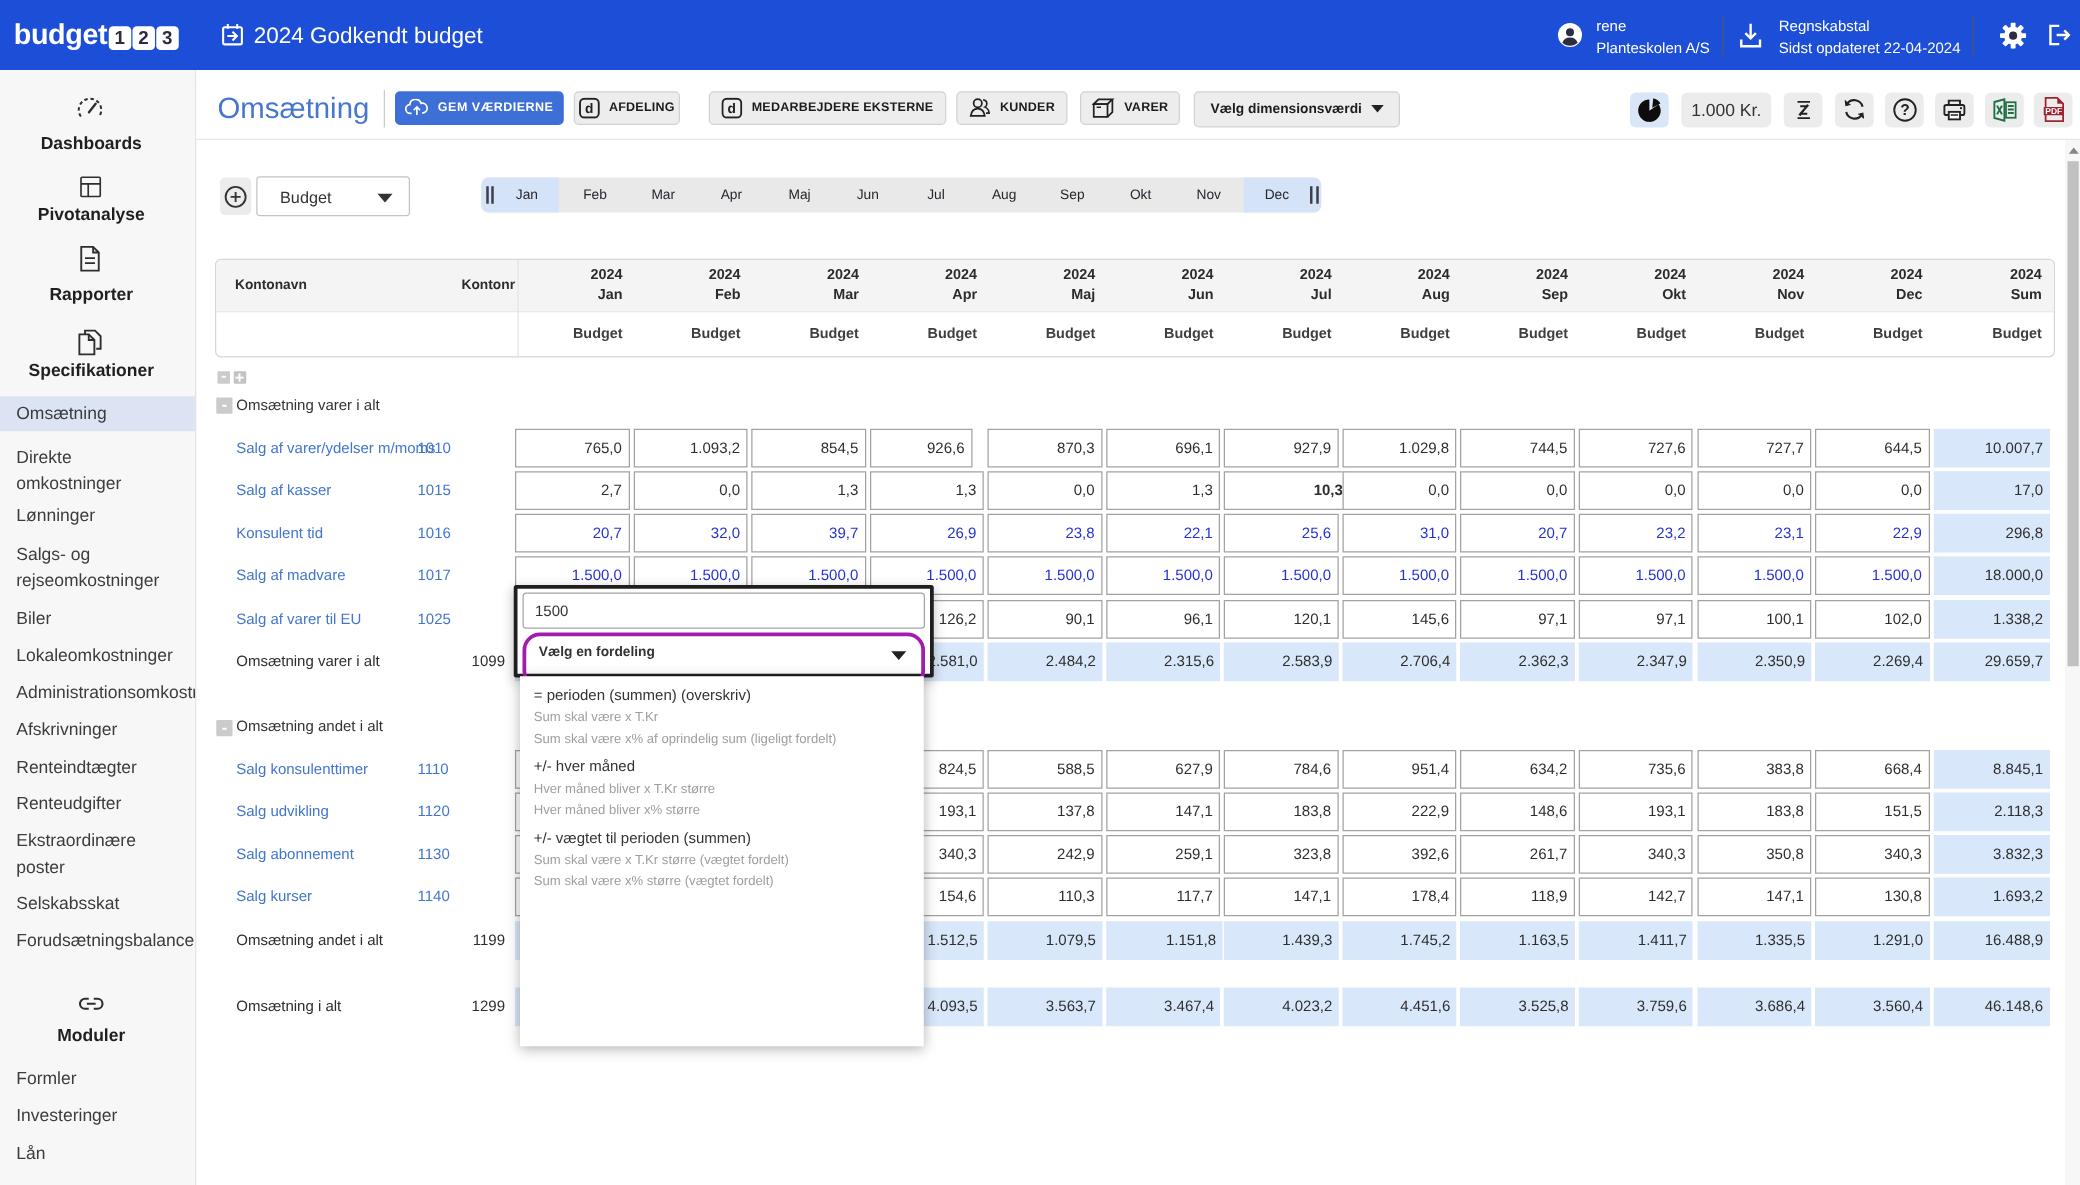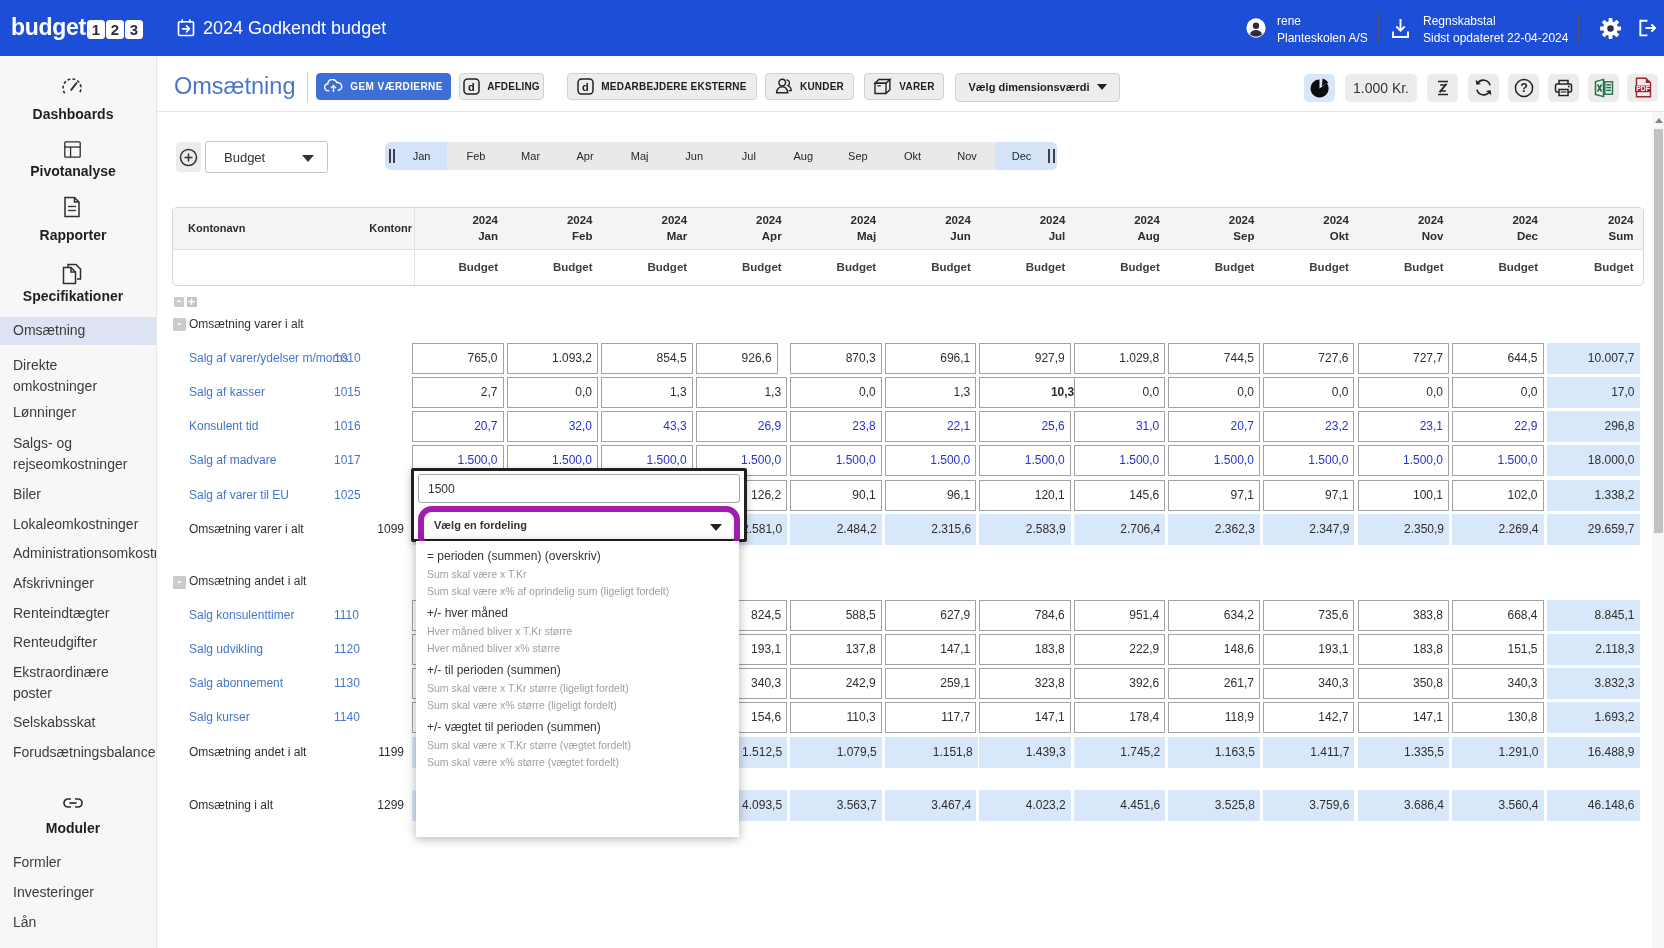--- a/index.html
+++ b/index.html
@@ -43,21 +43,21 @@
 .cell.t{border:none;background:#d9e7fa;line-height:31px;}
 .accnm{position:absolute;left:189px;font-size:12px;color:#4276cd;}
 .accnr{position:absolute;font-size:12px;color:#4276cd;text-align:left;left:334px;width:70px;}
 .tnm{position:absolute;left:189px;font-size:12px;color:#2d2d2d;}
 .tnr{position:absolute;font-size:12px;color:#2d2d2d;text-align:right;left:334px;width:70px;}
 .grpbox{position:absolute;width:13px;height:13px;background:#cbcbcb;border-radius:1px;color:#fff;font-size:13px;line-height:11px;text-align:center;font-weight:bold;}
 .grplbl{position:absolute;left:189px;font-size:12px;color:#333;}
 
 #pop{position:absolute;left:411px;top:468px;width:336px;height:74px;background:#fff;border:3px solid #1f1f1f;border-radius:2px;z-index:40;box-shadow:0 3px 9px rgba(0,0,0,0.25);}
 #pop input{position:absolute;left:4px;top:3px;width:322px;height:29px;border:1px solid #a5a5a5;border-radius:3px;font-size:12px;color:#333;padding-left:9px;font-family:"Liberation Sans",sans-serif;outline:none;}
-#popsel{position:absolute;left:4px;top:35px;width:322px;height:45px;border:6px solid #a21caf;border-radius:14px;}
+#popsel{position:absolute;left:4px;top:35px;width:322px;height:45px;border:3px solid #a21caf;border-radius:14px;}
 #popsel .sl{position:absolute;left:10px;top:7px;font-size:11px;font-weight:bold;color:#333;}
 #ddl{position:absolute;left:416px;top:541px;width:323px;height:296px;background:#fff;box-shadow:0 2px 10px rgba(0,0,0,0.3);z-index:41;padding:5px 0 0 11px;}
 .ddm{font-size:12px;color:#333;line-height:20px;}
 .dds{font-size:10.5px;color:#9e9e9e;line-height:17px;}
 .ddg{margin-bottom:3px;}
 
 #sct{position:absolute;left:1652px;top:112px;width:12px;height:836px;background:#f7f7f7;}
 #scth{position:absolute;left:1653.5px;top:129px;width:9px;height:404px;background:#c1c1c1;}
 #scar{position:absolute;left:1654.5px;top:118px;width:0;height:0;border-left:4px solid transparent;border-right:4px solid transparent;border-bottom:5px solid #858585;}
 svg{display:block;}
@@ -356,21 +356,21 @@
 <div class="cell" style="left:1073.8px;top:377.0px;width:91.5px;">0,0</div>
 <div class="cell" style="left:1168.4px;top:377.0px;width:91.5px;">0,0</div>
 <div class="cell" style="left:1262.9px;top:377.0px;width:91.5px;">0,0</div>
 <div class="cell" style="left:1357.5px;top:377.0px;width:91.5px;">0,0</div>
 <div class="cell" style="left:1452.0px;top:377.0px;width:91.5px;">0,0</div>
 <div class="cell t" style="left:1546.5px;top:377.0px;width:93px;">17,0</div>
 <div class="accnm" style="top:419.2px">Konsulent tid</div>
 <div class="accnr" style="top:419.2px">1016</div>
 <div class="cell b" style="left:412.0px;top:411.2px;width:91.5px;">20,7</div>
 <div class="cell b" style="left:506.5px;top:411.2px;width:91.5px;">32,0</div>
-<div class="cell b" style="left:601.1px;top:411.2px;width:91.5px;">43,3</div>
+<div class="cell b" style="left:601.1px;top:411.2px;width:91.5px;">39,7</div>
 <div class="cell b" style="left:695.6px;top:411.2px;width:91.5px;">26,9</div>
 <div class="cell b" style="left:790.2px;top:411.2px;width:91.5px;">23,8</div>
 <div class="cell b" style="left:884.8px;top:411.2px;width:91.5px;">22,1</div>
 <div class="cell b" style="left:979.3px;top:411.2px;width:91.5px;">25,6</div>
 <div class="cell b" style="left:1073.8px;top:411.2px;width:91.5px;">31,0</div>
 <div class="cell b" style="left:1168.4px;top:411.2px;width:91.5px;">20,7</div>
 <div class="cell b" style="left:1262.9px;top:411.2px;width:91.5px;">23,2</div>
 <div class="cell b" style="left:1357.5px;top:411.2px;width:91.5px;">23,1</div>
 <div class="cell b" style="left:1452.0px;top:411.2px;width:91.5px;">22,9</div>
 <div class="cell t" style="left:1546.5px;top:411.2px;width:93px;">296,8</div>
@@ -521,24 +521,19 @@
       <div class="ddm">= perioden (summen) (overskriv)</div>
 <div class="dds">Sum skal være x T.Kr</div>
 <div class="dds">Sum skal være x% af oprindelig sum (ligeligt fordelt)</div>
 </div>
 <div class="ddg">
       <div class="ddm">+/- hver måned</div>
 <div class="dds">Hver måned bliver x T.Kr større</div>
 <div class="dds">Hver måned bliver x% større</div>
 </div>
 <div class="ddg">
-      <div class="ddm">+/- til perioden (summen)</div>
-<div class="dds">Sum skal være x T.Kr større (ligeligt fordelt)</div>
-<div class="dds">Sum skal være x% større (ligeligt fordelt)</div>
-</div>
-<div class="ddg">
       <div class="ddm">+/- vægtet til perioden (summen)</div>
 <div class="dds">Sum skal være x T.Kr større (vægtet fordelt)</div>
 <div class="dds">Sum skal være x% større (vægtet fordelt)</div>
 </div>
 </div>
 <div id="sct"></div>
 <div id="scth"></div>
 <div id="scar"></div>
 </body></html>

